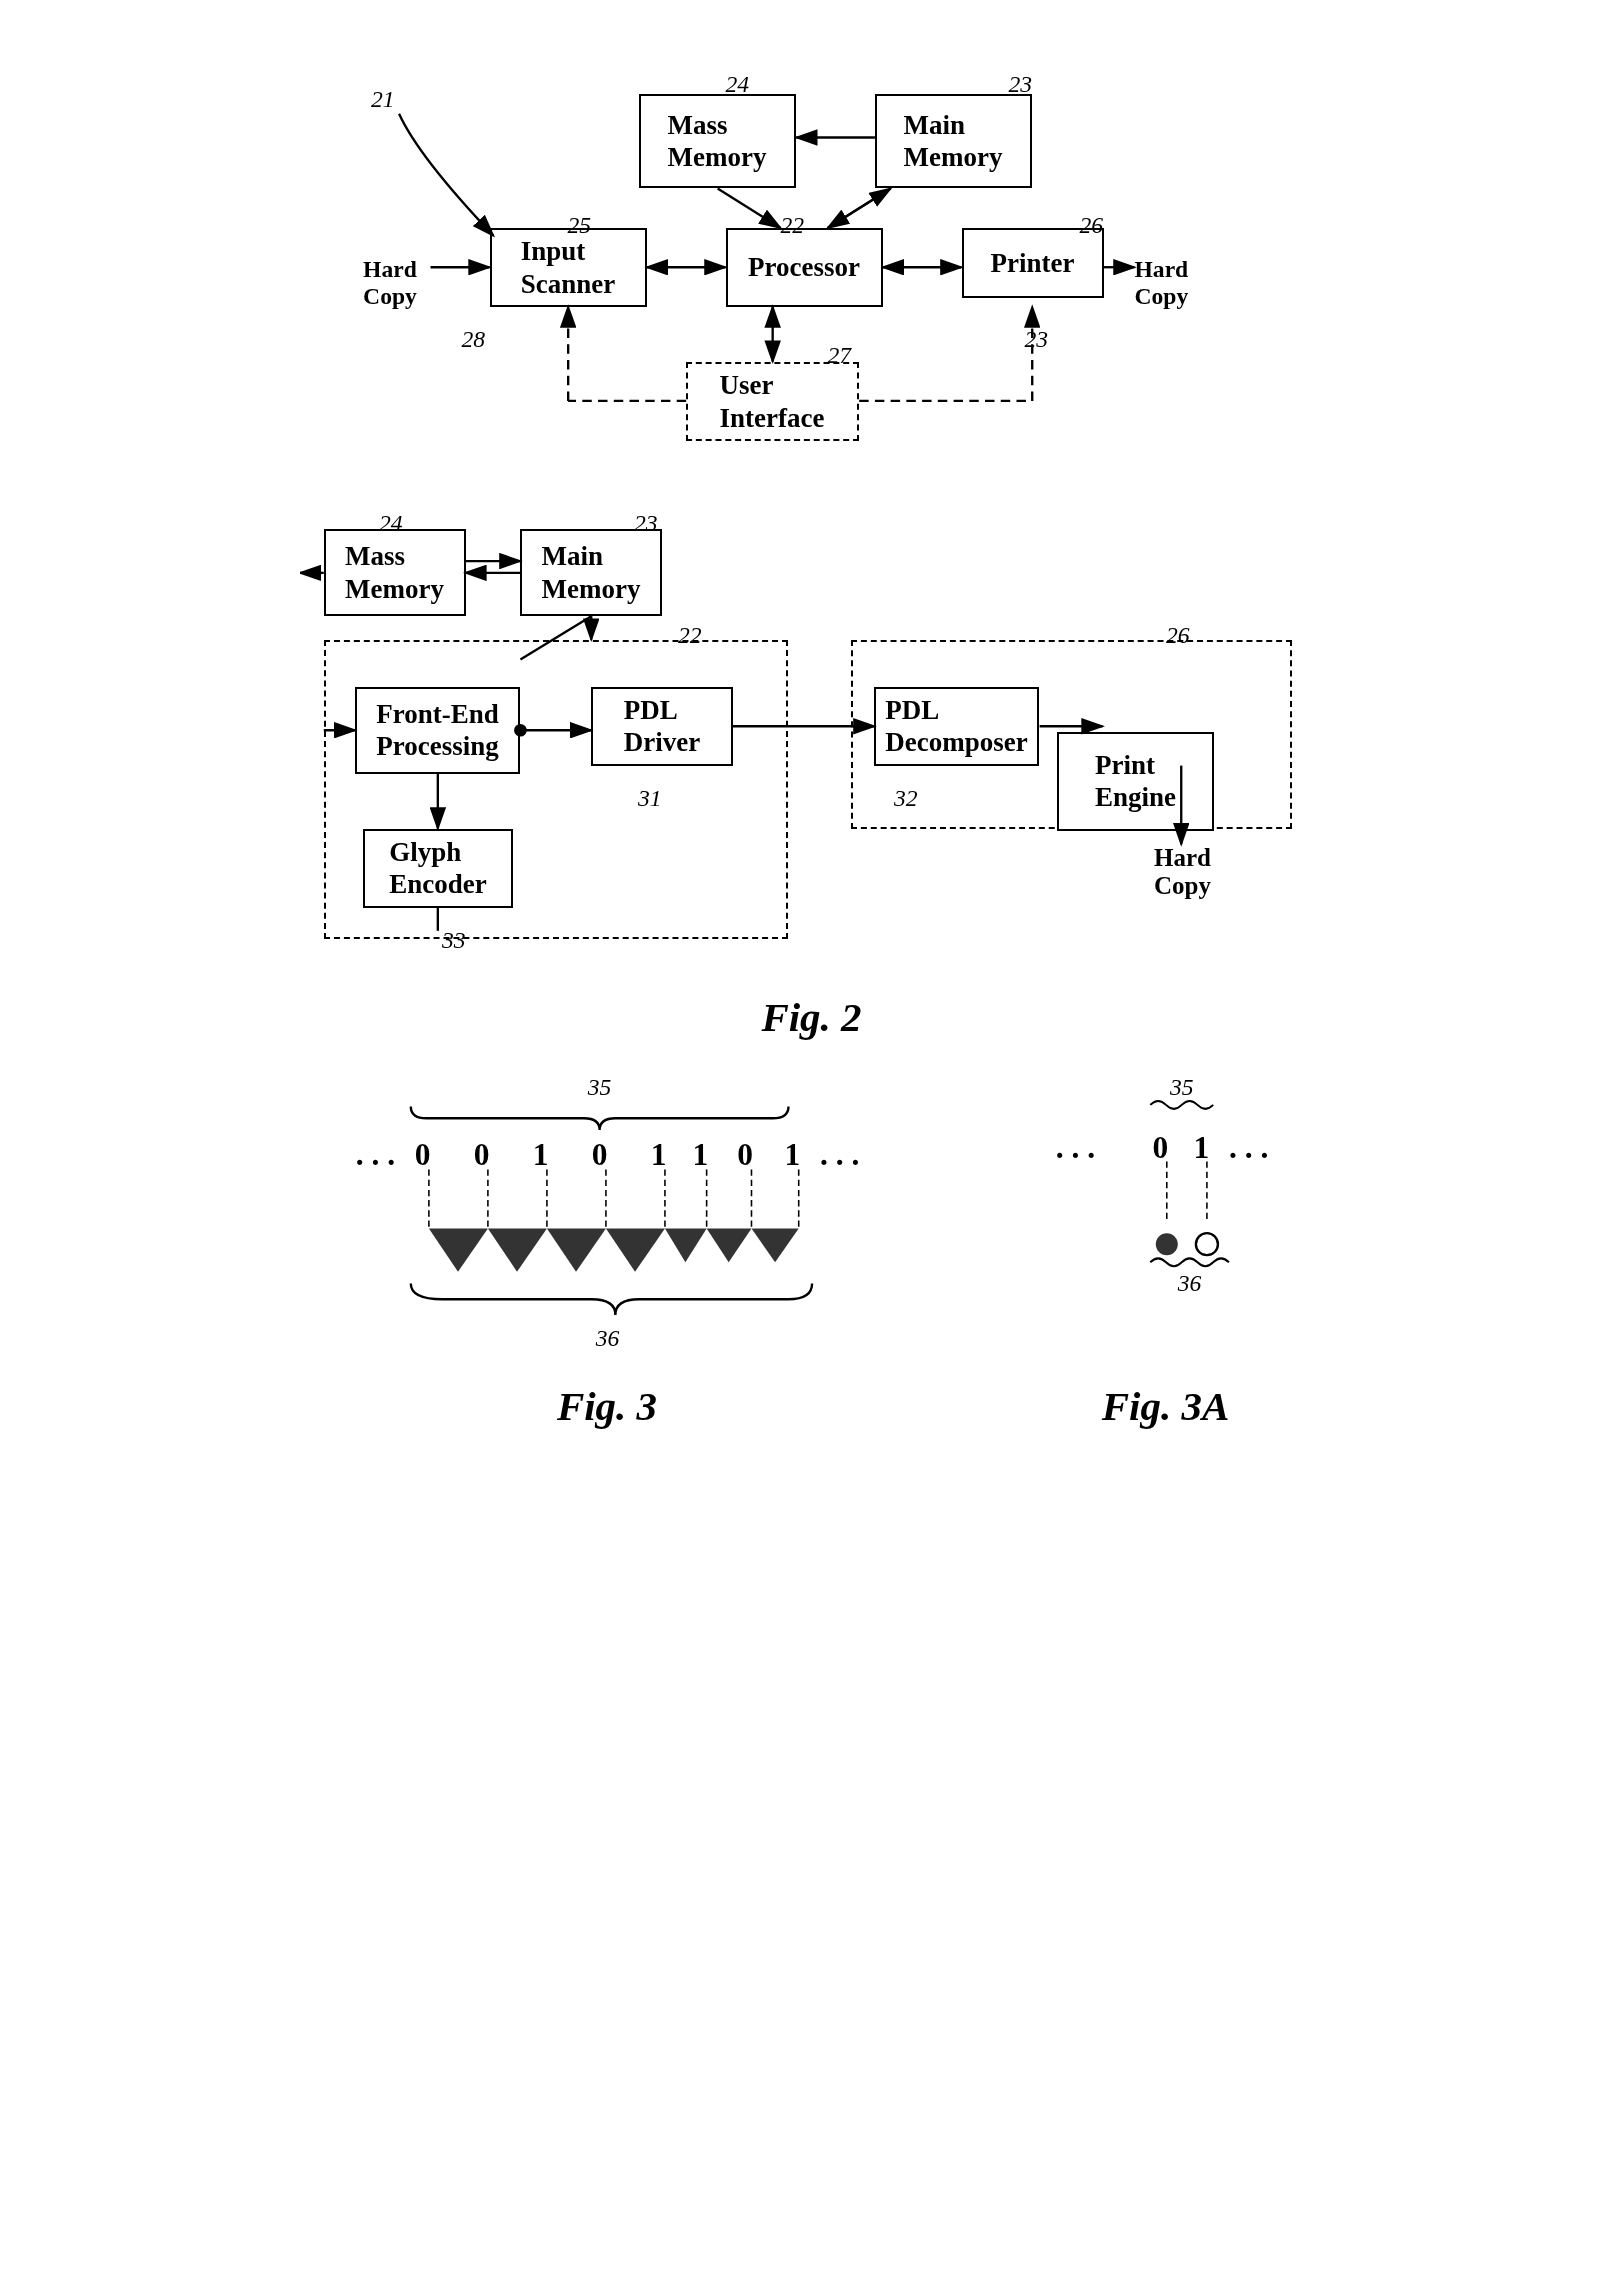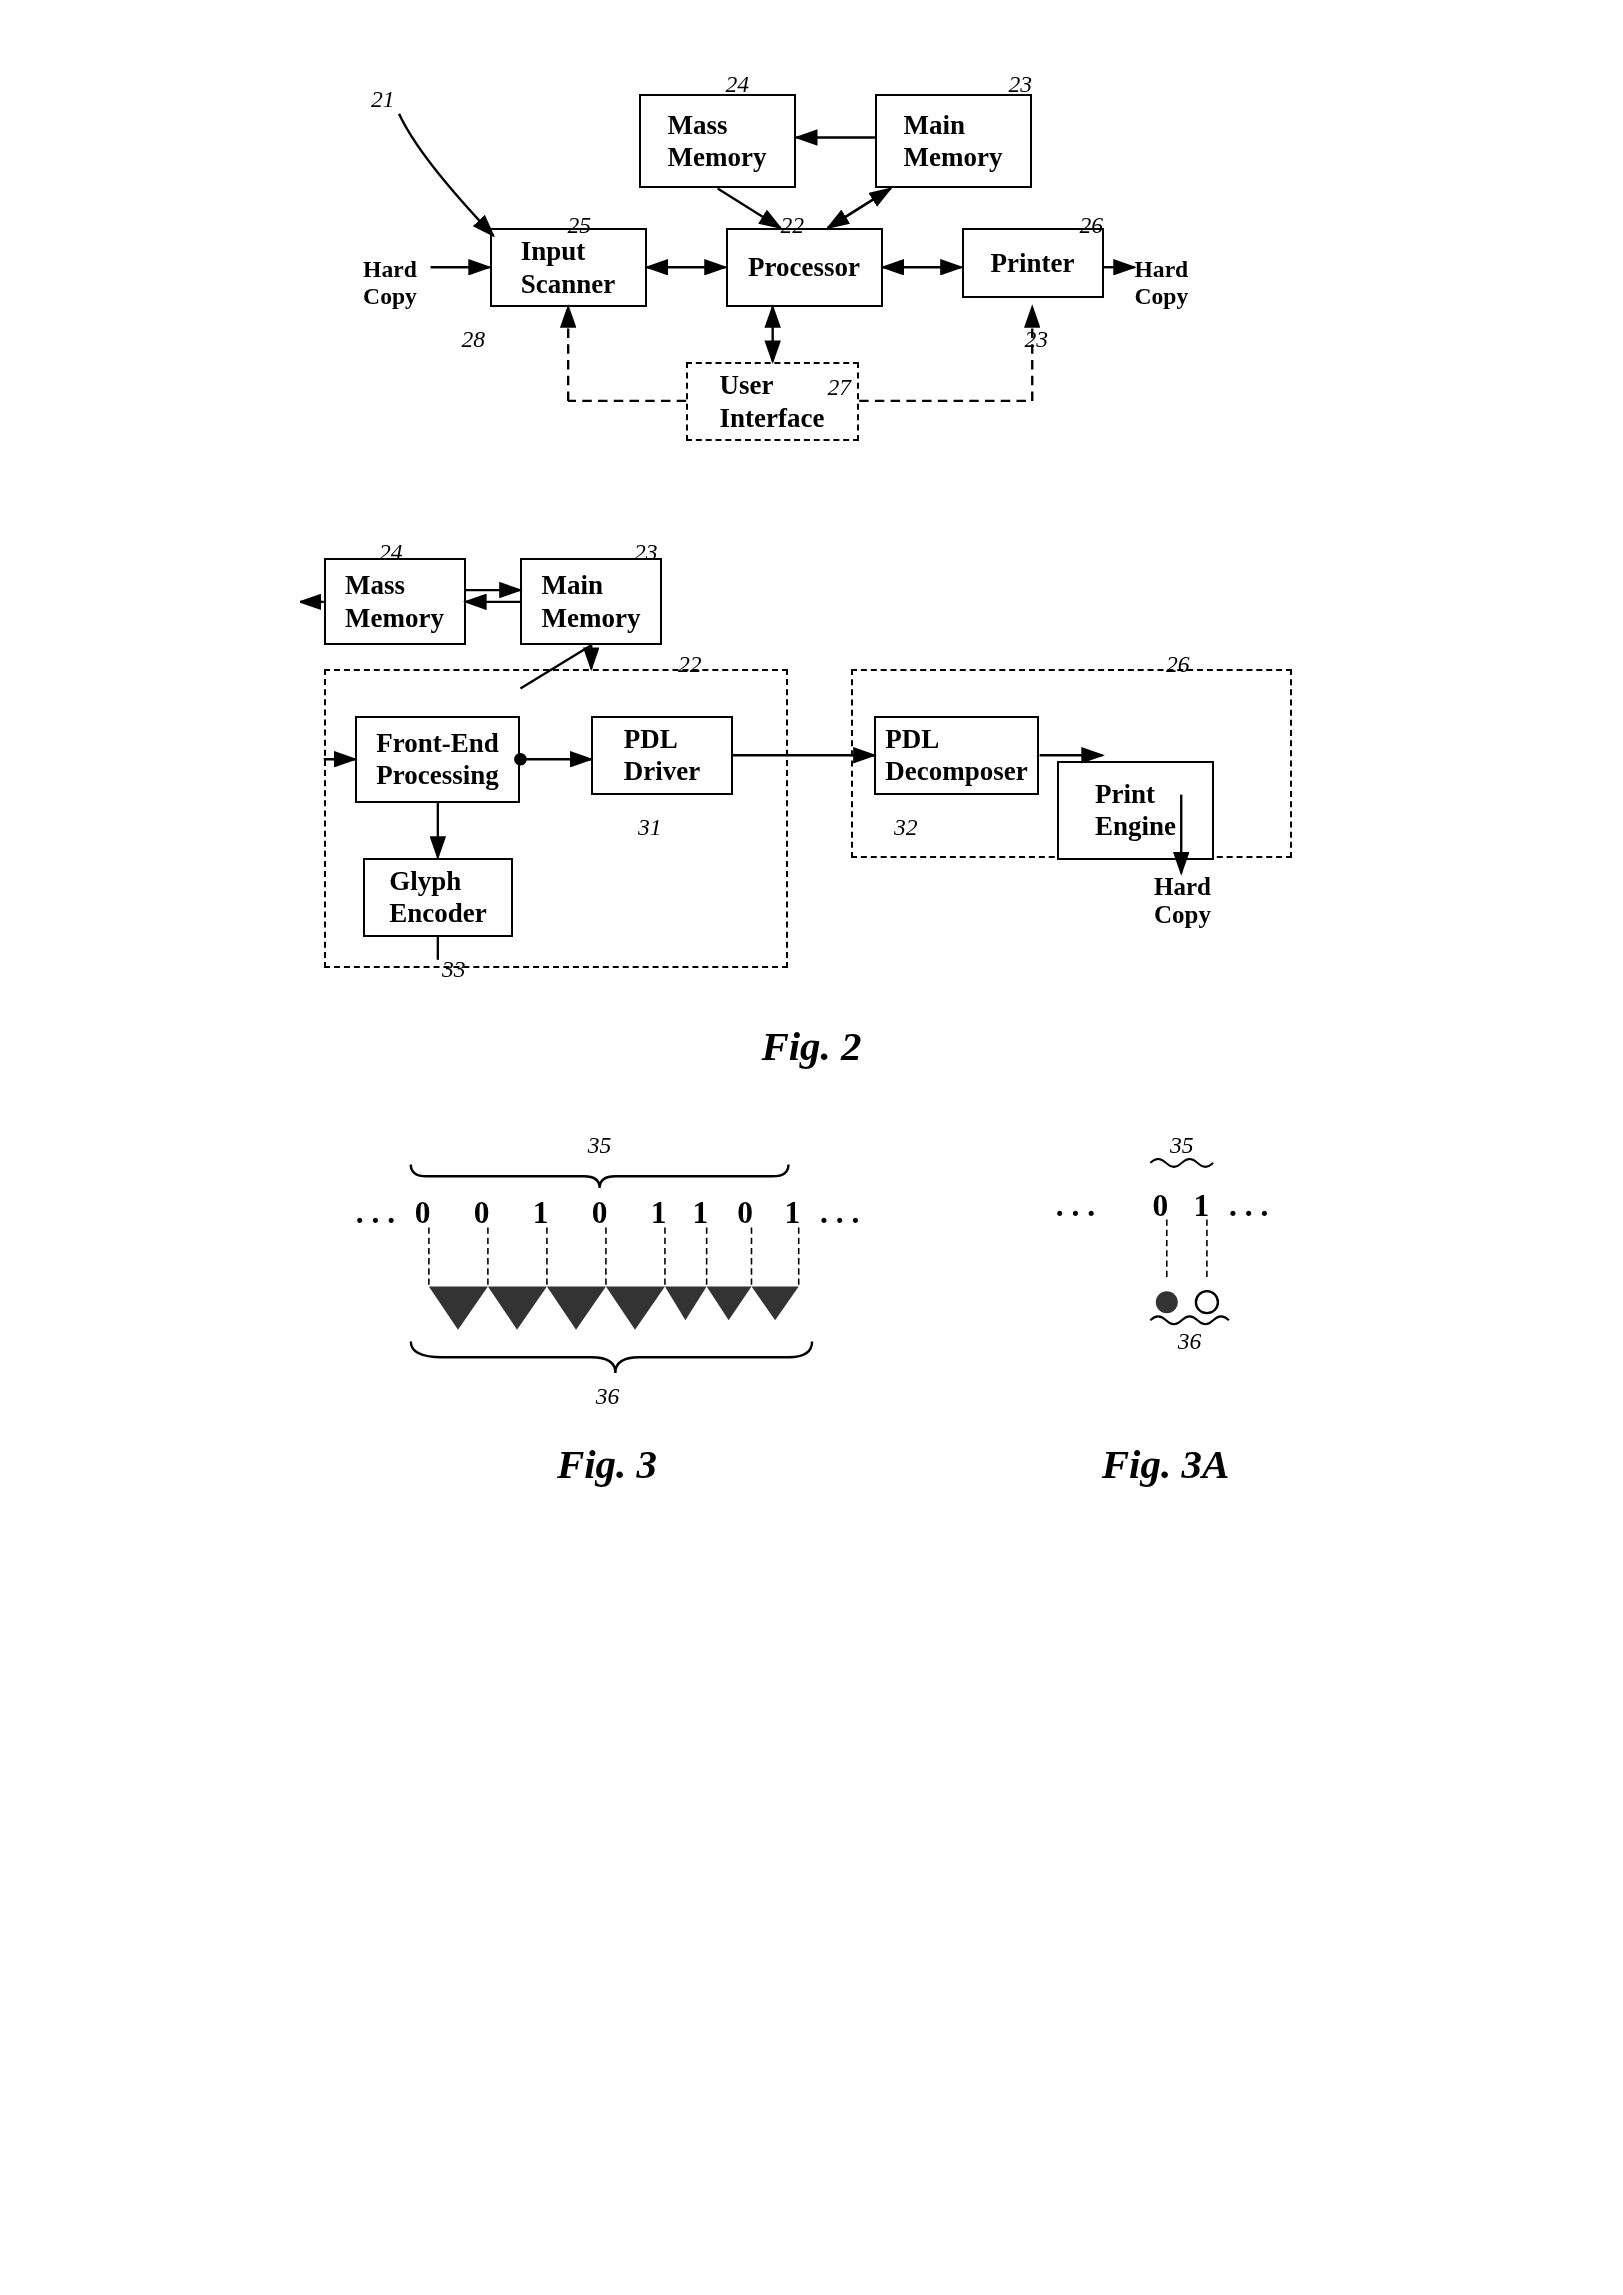--- a/index.html
+++ b/index.html
@@ -9,21 +9,21 @@
       width: 1623px;
       min-height: 2295px;
       padding: 47px 63px;
       position: relative;
     }
 
     .figure-container {
       display: flex;
       flex-direction: column;
       align-items: center;
-      gap: 63px;
+      gap: 34px;
     }
 
     
     .fig1-wrap {
       width: 100%;
       max-width: 1102px;
       position: relative;
       margin: 0 auto;
     }
 
@@ -152,21 +152,21 @@
 
       <div class="box" style="left:622px; top:181px; width:142px; height:70px;">
         <span>Printer</span>
       </div>
       <span class="ref-num" style="left:740px; top:165px;">26</span>
 
       <div class="box dashed-box" style="left:346px; top:315px; width:173px; height:79px;">
         <span style="white-space:pre-line;">User
 Interface</span>
       </div>
-      <span class="ref-num" style="left:488px; top:295px;margin-top:32px;">27</span>
+      <span class="ref-num" style="left:488px; top:295px;">27</span>
 
       <span style="position:absolute; left:23.6px; top:209px; font-size:23.6px; font-weight:bold;">Hard<br>Copy</span>
       <span style="position:absolute; left:795px; top:209px; font-size:23.6px; font-weight:bold;">Hard<br>Copy</span>
 
       <span class="ref-num" style="left:122px; top:279px;">28</span>
       <span class="ref-num" style="left:685px; top:279px;">23</span>
 
       <svg class="arrows-svg" viewBox="0 0 1200 520" xmlns="http://www.w3.org/2000/svg">
         <defs>
           <marker id="arrowhead" markerWidth="10" markerHeight="7" refX="9" refY="3.5" orient="auto">

